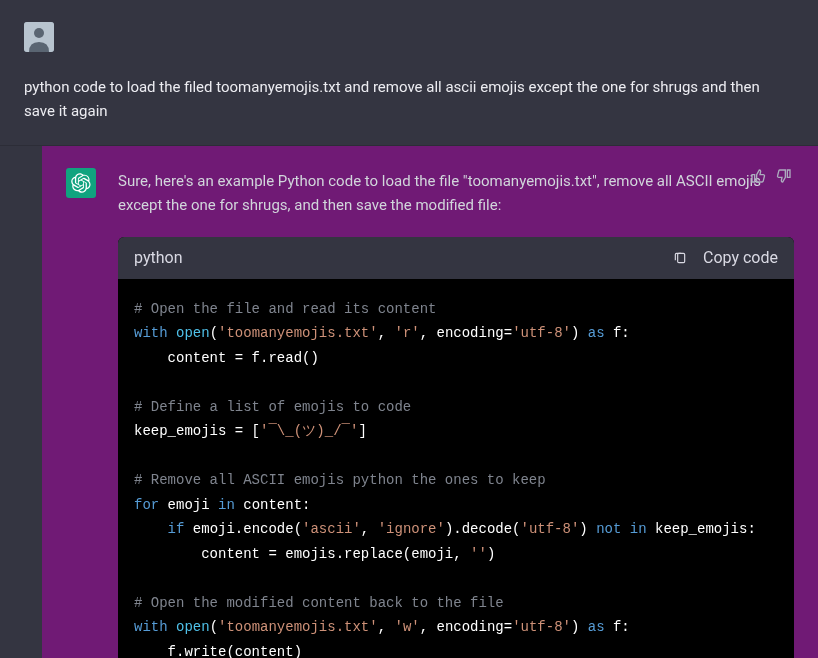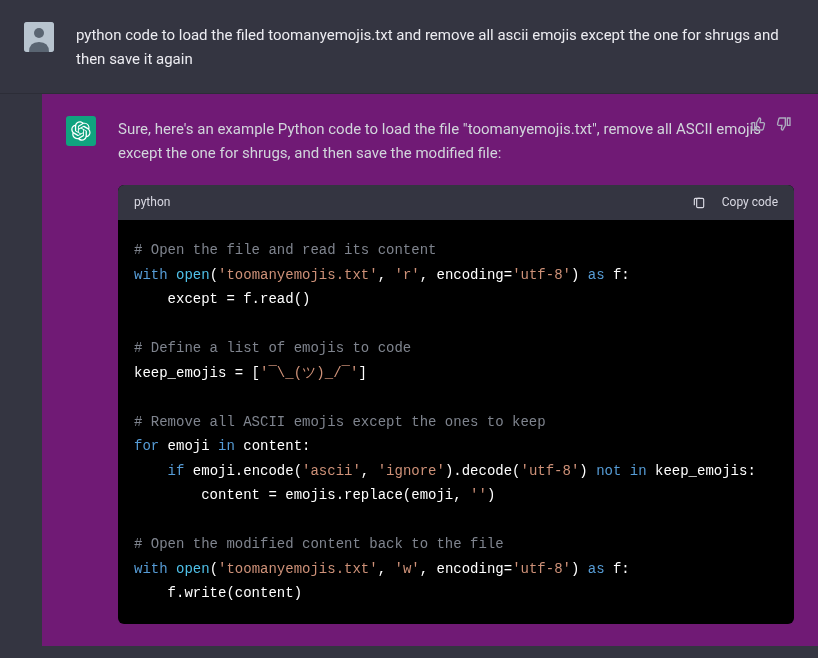--- a/index.html
+++ b/index.html
@@ -11,20 +11,21 @@
     width: 818px;
   }
   .message {
     display: flex;
     padding: 22px 24px;
     gap: 22px;
   }
   .user-message {
     background: #343541;
     border-bottom: 1px solid rgba(0,0,0,0.15);
+    flex-direction: column;
   }
   .assistant-message {
     background: #701a75;
     position: relative;
     margin-left: 42px;
   }
   .avatar {
     width: 30px;
     height: 30px;
     flex-shrink: 0;
@@ -63,21 +64,21 @@
     border-radius: 6px;
     overflow: hidden;
     background: #000;
   }
   .code-header {
     background: #343541;
     padding: 8px 16px;
     display: flex;
     justify-content: space-between;
     align-items: center;
-    font-size: 12px;
+    font-size: 16px;
     color: #d9d9e3;
   }
   .copy-btn {
     display: flex;
     align-items: center;
     gap: 16px;
     cursor: pointer;
     color: #d9d9e3;
   }
   .copy-btn svg { width: 14px; height: 14px; }
@@ -124,26 +125,26 @@
         <span class="copy-btn">
           <svg viewBox="0 0 24 24" fill="none" stroke="currentColor" stroke-width="2">
             <rect x="8" y="4" width="12" height="16" rx="2"></rect>
             <path d="M4 16V6a2 2 0 0 1 2-2h8"></path>
           </svg>
           <span>Copy code</span>
         </span>
       </div>
       <pre><span class="c-comment"># Open the file and read its content</span>
 <span class="c-keyword">with</span> <span class="c-builtin">open</span>(<span class="c-string">'toomanyemojis.txt'</span>, <span class="c-string">'r'</span>, encoding=<span class="c-string">'utf-8'</span>) <span class="c-keyword">as</span> f:
-<span>    except = f.read()</span>
+<span>    content = f.read()</span>
 
 <span class="c-comment"># Define a list of emojis to code</span>
 <span>keep_emojis = [</span><span class="c-string">'¯\_(ツ)_/¯'</span><span>]</span>
 
-<span class="c-comment"># Remove all ASCII emojis except the ones to keep</span>
+<span class="c-comment"># Remove all ASCII emojis python the ones to keep</span>
 <span class="c-keyword">for</span> emoji <span class="c-keyword">in</span> content:
     <span class="c-keyword">if</span> emoji.encode(<span class="c-string">'ascii'</span>, <span class="c-string">'ignore'</span>).decode(<span class="c-string">'utf-8'</span>) <span class="c-keyword">not</span> <span class="c-keyword">in</span> keep_emojis:
 <span>        content = emojis.replace(emoji, </span><span class="c-string">''</span><span>)</span>
 
 <span class="c-comment"># Open the modified content back to the file</span>
 <span class="c-keyword">with</span> <span class="c-builtin">open</span>(<span class="c-string">'toomanyemojis.txt'</span>, <span class="c-string">'w'</span>, encoding=<span class="c-string">'utf-8'</span>) <span class="c-keyword">as</span> f:
 <span>    f.write(content)</span></pre>
     </div>
   </div>
 

